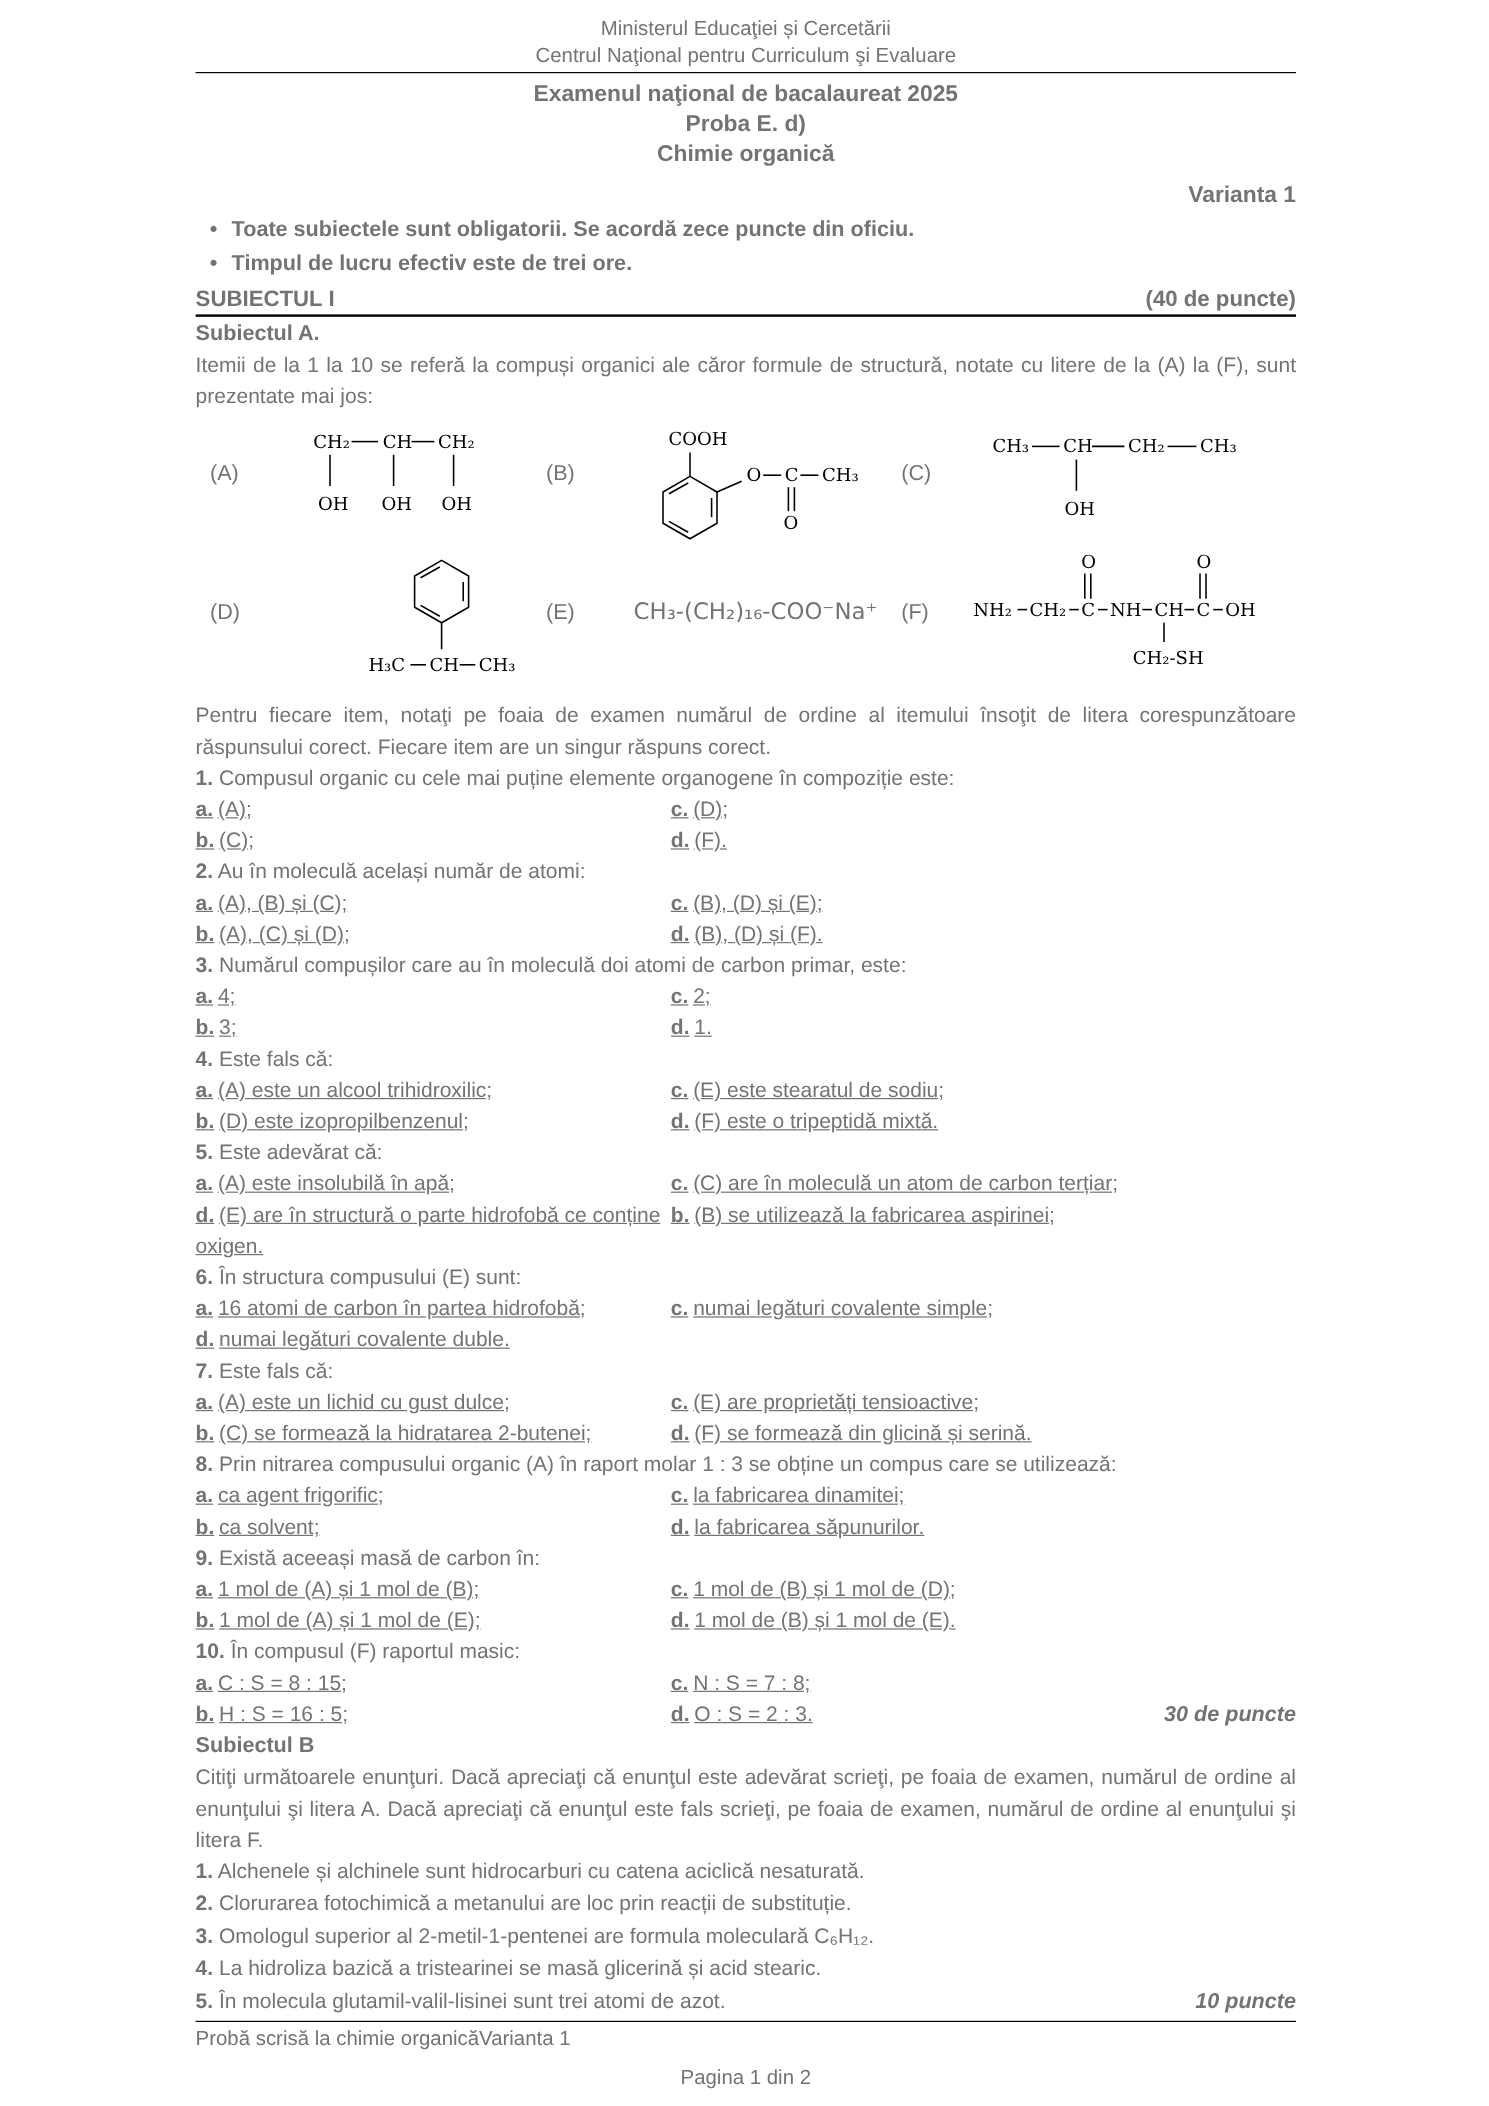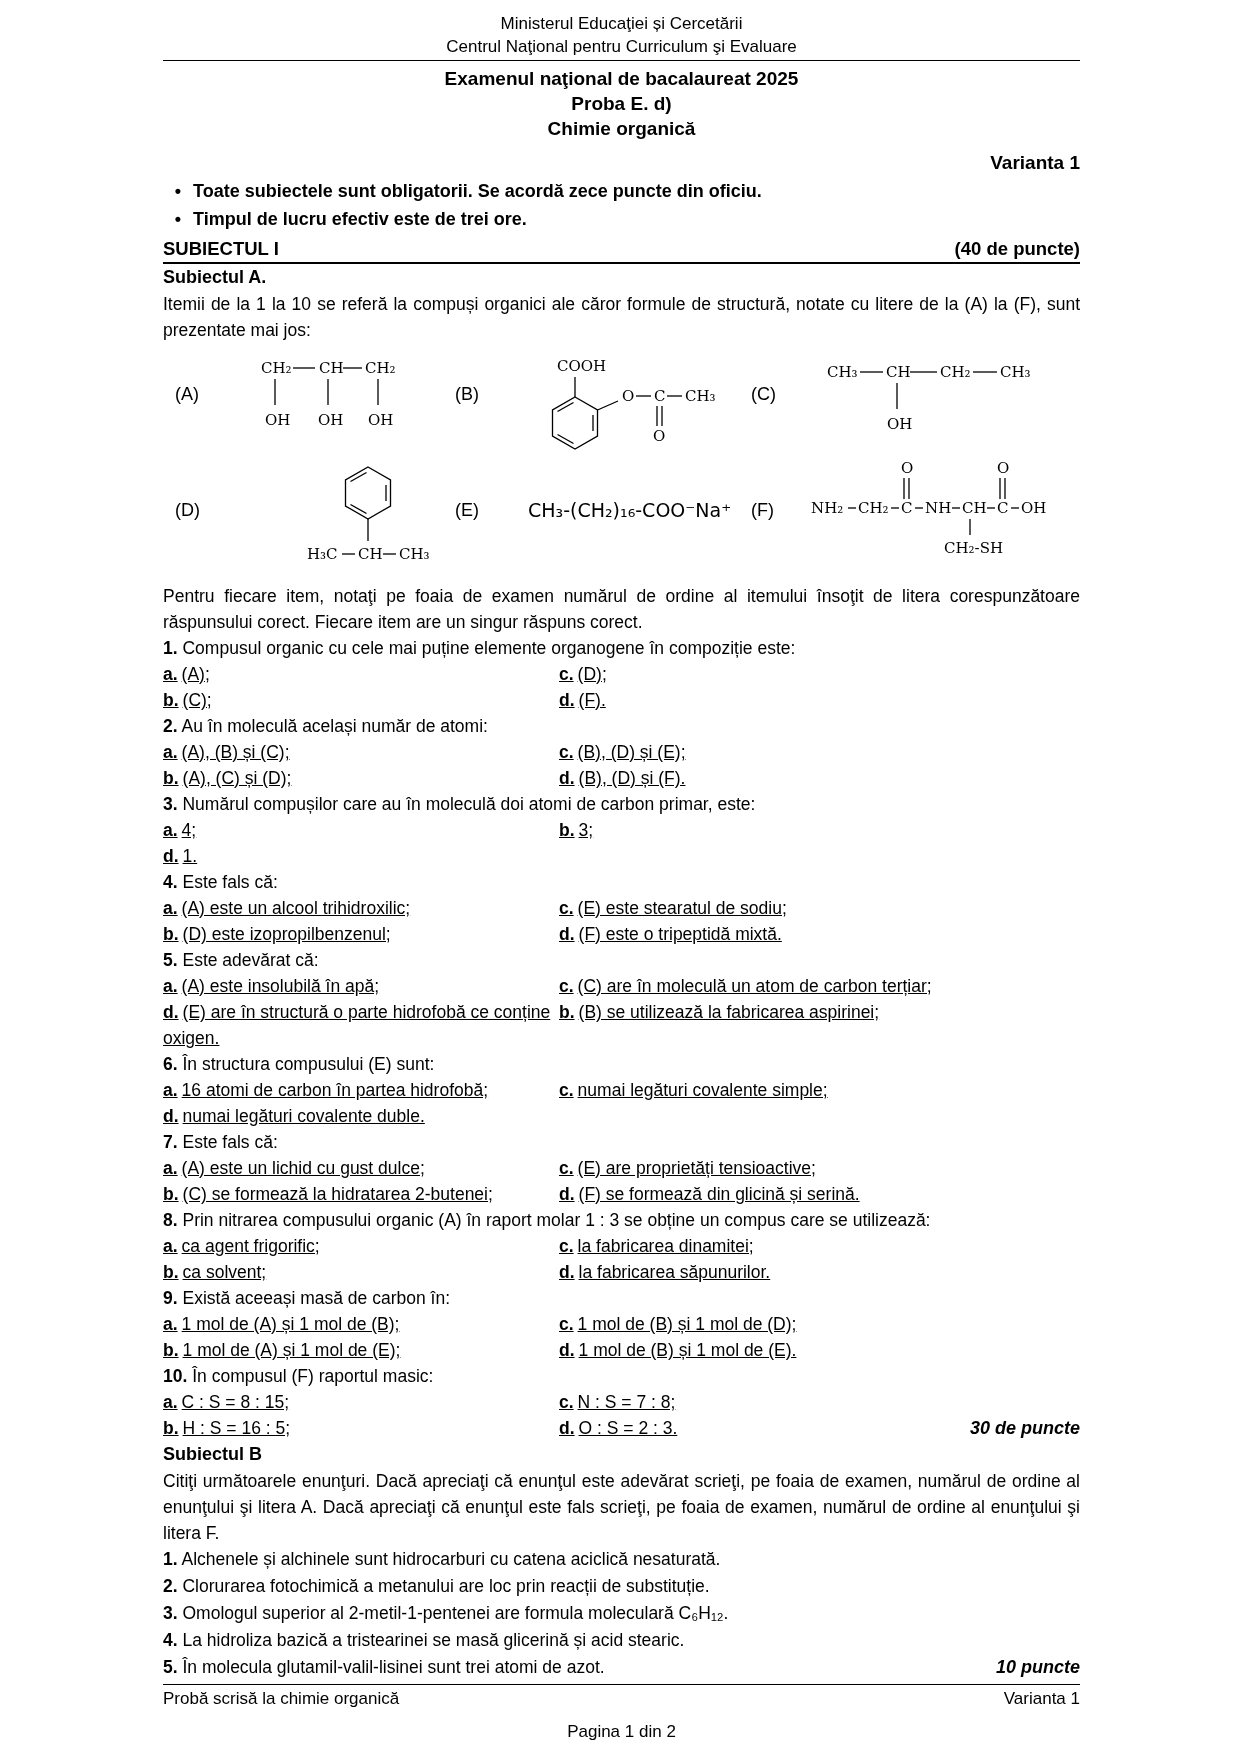--- a/index.html
+++ b/index.html
@@ -1,18 +1,18 @@
 <!DOCTYPE html>
 <html lang="ro"><head>
 <meta charset="utf-8">
 <title>Bacalaureat 2025 - Chimie organică - Varianta 1</title>
 <style>
   html,body{margin:0;padding:0;background:#ffffff;}
   .page{
-    position:relative; width:1127px; height:1755px; margin:0 auto; background:#fff; color:#000000;
+    position:relative; width:1127px; height:1755px; margin:0 auto; background:#fff; color:#737373;
     font-family:"Liberation Sans","DejaVu Sans",sans-serif; font-size:17.5px; line-height:26px;
     padding:12px 104px 12px 106px; box-sizing:border-box; display:flex; flex-direction:column; overflow:hidden;
   }
   .doc-header{text-align:center; font-size:17px; line-height:23px; border-bottom:1.5px solid #000; padding-bottom:2px;}
   .title-block{text-align:center; font-weight:700; font-size:19px; line-height:25px; margin-top:5px;}
   .variant-top{text-align:right; font-weight:700; font-size:19px; line-height:25px; margin-top:9px;}
   .notices{font-weight:700; font-size:18px; margin-top:2px;}
   .notice{display:flex; line-height:28px;}
   .notice .bullet{width:30px; text-align:center; flex:none;}
   .subj-row{display:flex; justify-content:space-between; font-weight:700; font-size:18.5px; line-height:27px; border-bottom:2px solid #000; margin-top:2px;}
@@ -24,21 +24,21 @@
   .struct-svg line, .struct-svg polygon{stroke:#000; stroke-width:1.3; fill:none;}
   .struct-svg text{font-family:"DejaVu Serif","Liberation Serif",serif; font-size:15px; fill:#000;}
   .struct-e{position:absolute; font-family:"DejaVu Sans","Liberation Sans",sans-serif; font-size:19px; line-height:24px;}
   .opts{display:grid; grid-template-columns:396px 1fr;text-decoration:underline;}
   .opt b{padding-right:4px;}
   .q-rel{position:relative;}
   .pts{font-weight:700; font-style:italic; font-size:18px;}
   .pts-abs{position:absolute; right:0; bottom:0;}
   .b-item{position:relative; line-height:27px;}
   .footer{margin-top:auto; border-top:1.5px solid #000; padding-top:3px; font-size:17px; line-height:22px; flex:none;}
-  .footer-row{display:flex; justify-content:space-between;}
+  .footer-row{display:flex; }
   .footer-page{text-align:center; margin-top:11px;}
 </style>
 </head>
 <body>
 
 <div class="page">
 
   <div class="doc-header">
     <div>Ministerul Educaţiei și Cercetării</div>
     <div>Centrul Naţional pentru Curriculum şi Evaluare</div>
@@ -182,20 +182,21 @@
       <span class="opt"><b>c.</b><span>(B), (D) și (E);</span></span>
       <span class="opt"><b>b.</b><span>(A), (C) și (D);</span></span>
       <span class="opt"><b>d.</b><span>(B), (D) și (F).</span></span>
     </div>
   </div>
 
   <div class="question">
     <div><b>3.</b> <span>Numărul compușilor care au în moleculă doi atomi de carbon primar, este:</span></div>
     <div class="opts">
       <span class="opt"><b>a.</b><span>4;</span></span>
+      <span class="opt"><b>c.</b><span>2;</span></span>
       <span class="opt"><b>b.</b><span>3;</span></span>
       <span class="opt"><b>d.</b><span>1.</span></span>
     </div>
   </div>
 
   <div class="question">
     <div><b>4.</b> <span>Este fals că:</span></div>
     <div class="opts">
       <span class="opt"><b>a.</b><span>(A) este un alcool trihidroxilic;</span></span>
       <span class="opt"><b>c.</b><span>(E) este stearatul de sodiu;</span></span>

